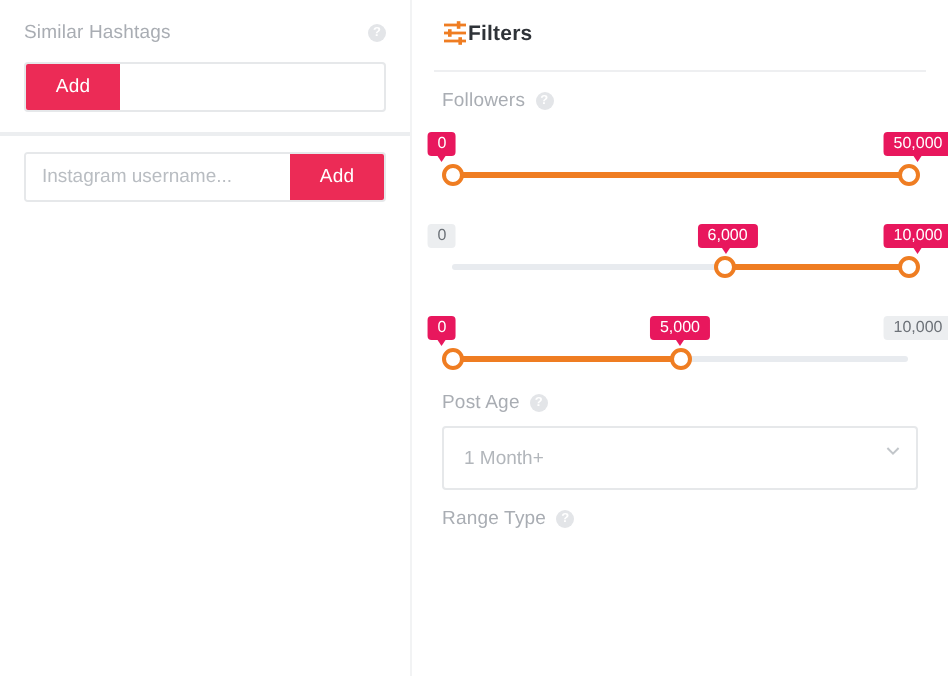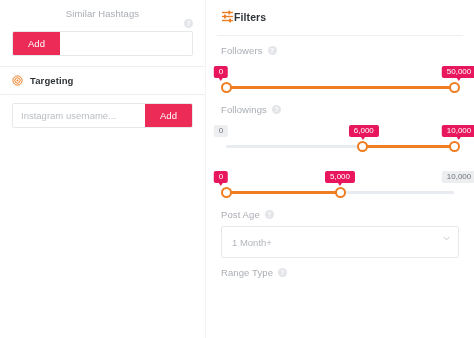--- a/index.html
+++ b/index.html
@@ -31,21 +31,20 @@
 
   .field-block {
     padding: 8px 12px 10px 12px;
   }
 
   .field-head {
     display: flex;
     align-items: center;
     height: 16px;
     margin-bottom: 7px;
-    flex-direction: column;
   }
 
   .field-label {
     font-size: 9.5px;
     color: #a9adb3;
     letter-spacing: .1px;
     white-space: nowrap;
   }
 
   .help-icon {
@@ -299,30 +298,20 @@
         <span class="field-label">Similar Hashtags</span>
         <span class="help-icon">?</span>
       </div>
       <div class="input-row">
         <button class="add-btn">Add</button>
       </div>
     </div>
 
     <div class="divider"></div>
 
-    <div class="targeting-row">
-      <span class="target-icon">
-        <svg width="11" height="11" viewBox="0 0 11 11">
-          <circle cx="5.5" cy="5.5" r="4.6" fill="none" stroke="#ef7d22" stroke-width="1"></circle>
-          <circle cx="5.5" cy="5.5" r="2.7" fill="none" stroke="#ef7d22" stroke-width="1"></circle>
-          <circle cx="5.5" cy="5.5" r="1" fill="#ef7d22"></circle>
-        </svg>
-      </span>
-      <span class="targeting-label">Targeting</span>
-    </div>
 
     <div class="divider"></div>
 
     <div class="field-block">
       <div class="input-row">
         <input class="text-input" type="text" placeholder="Instagram username..." style="">
         <button class="add-btn">Add</button>
       </div>
     </div>
 
@@ -357,24 +346,20 @@
         <div class="slider-track-wrap">
           <div class="track-base"></div>
           <div class="track-fill" style="left:0%;right:0%"></div>
           <div class="handle" style="left:0%"></div>
           <div class="handle" style="left:100%"></div>
         </div>
       </div>
     </div>
 
     <div class="filter-group">
-      <div class="group-head">
-        <span class="group-label">Followings</span>
-        <span class="help-icon" style="margin-left:0">?</span>
-      </div>
       <div class="slider">
         <span class="endlabel" style="left:0%">0</span>
         <span class="bubble" style="left:60%">6,000</span>
         <span class="bubble" style="left:100%">10,000</span>
         <div class="slider-track-wrap">
           <div class="track-base"></div>
           <div class="track-fill" style="left:60%;right:0%"></div>
           <div class="handle" style="left:60%"></div>
           <div class="handle" style="left:100%"></div>
         </div>

